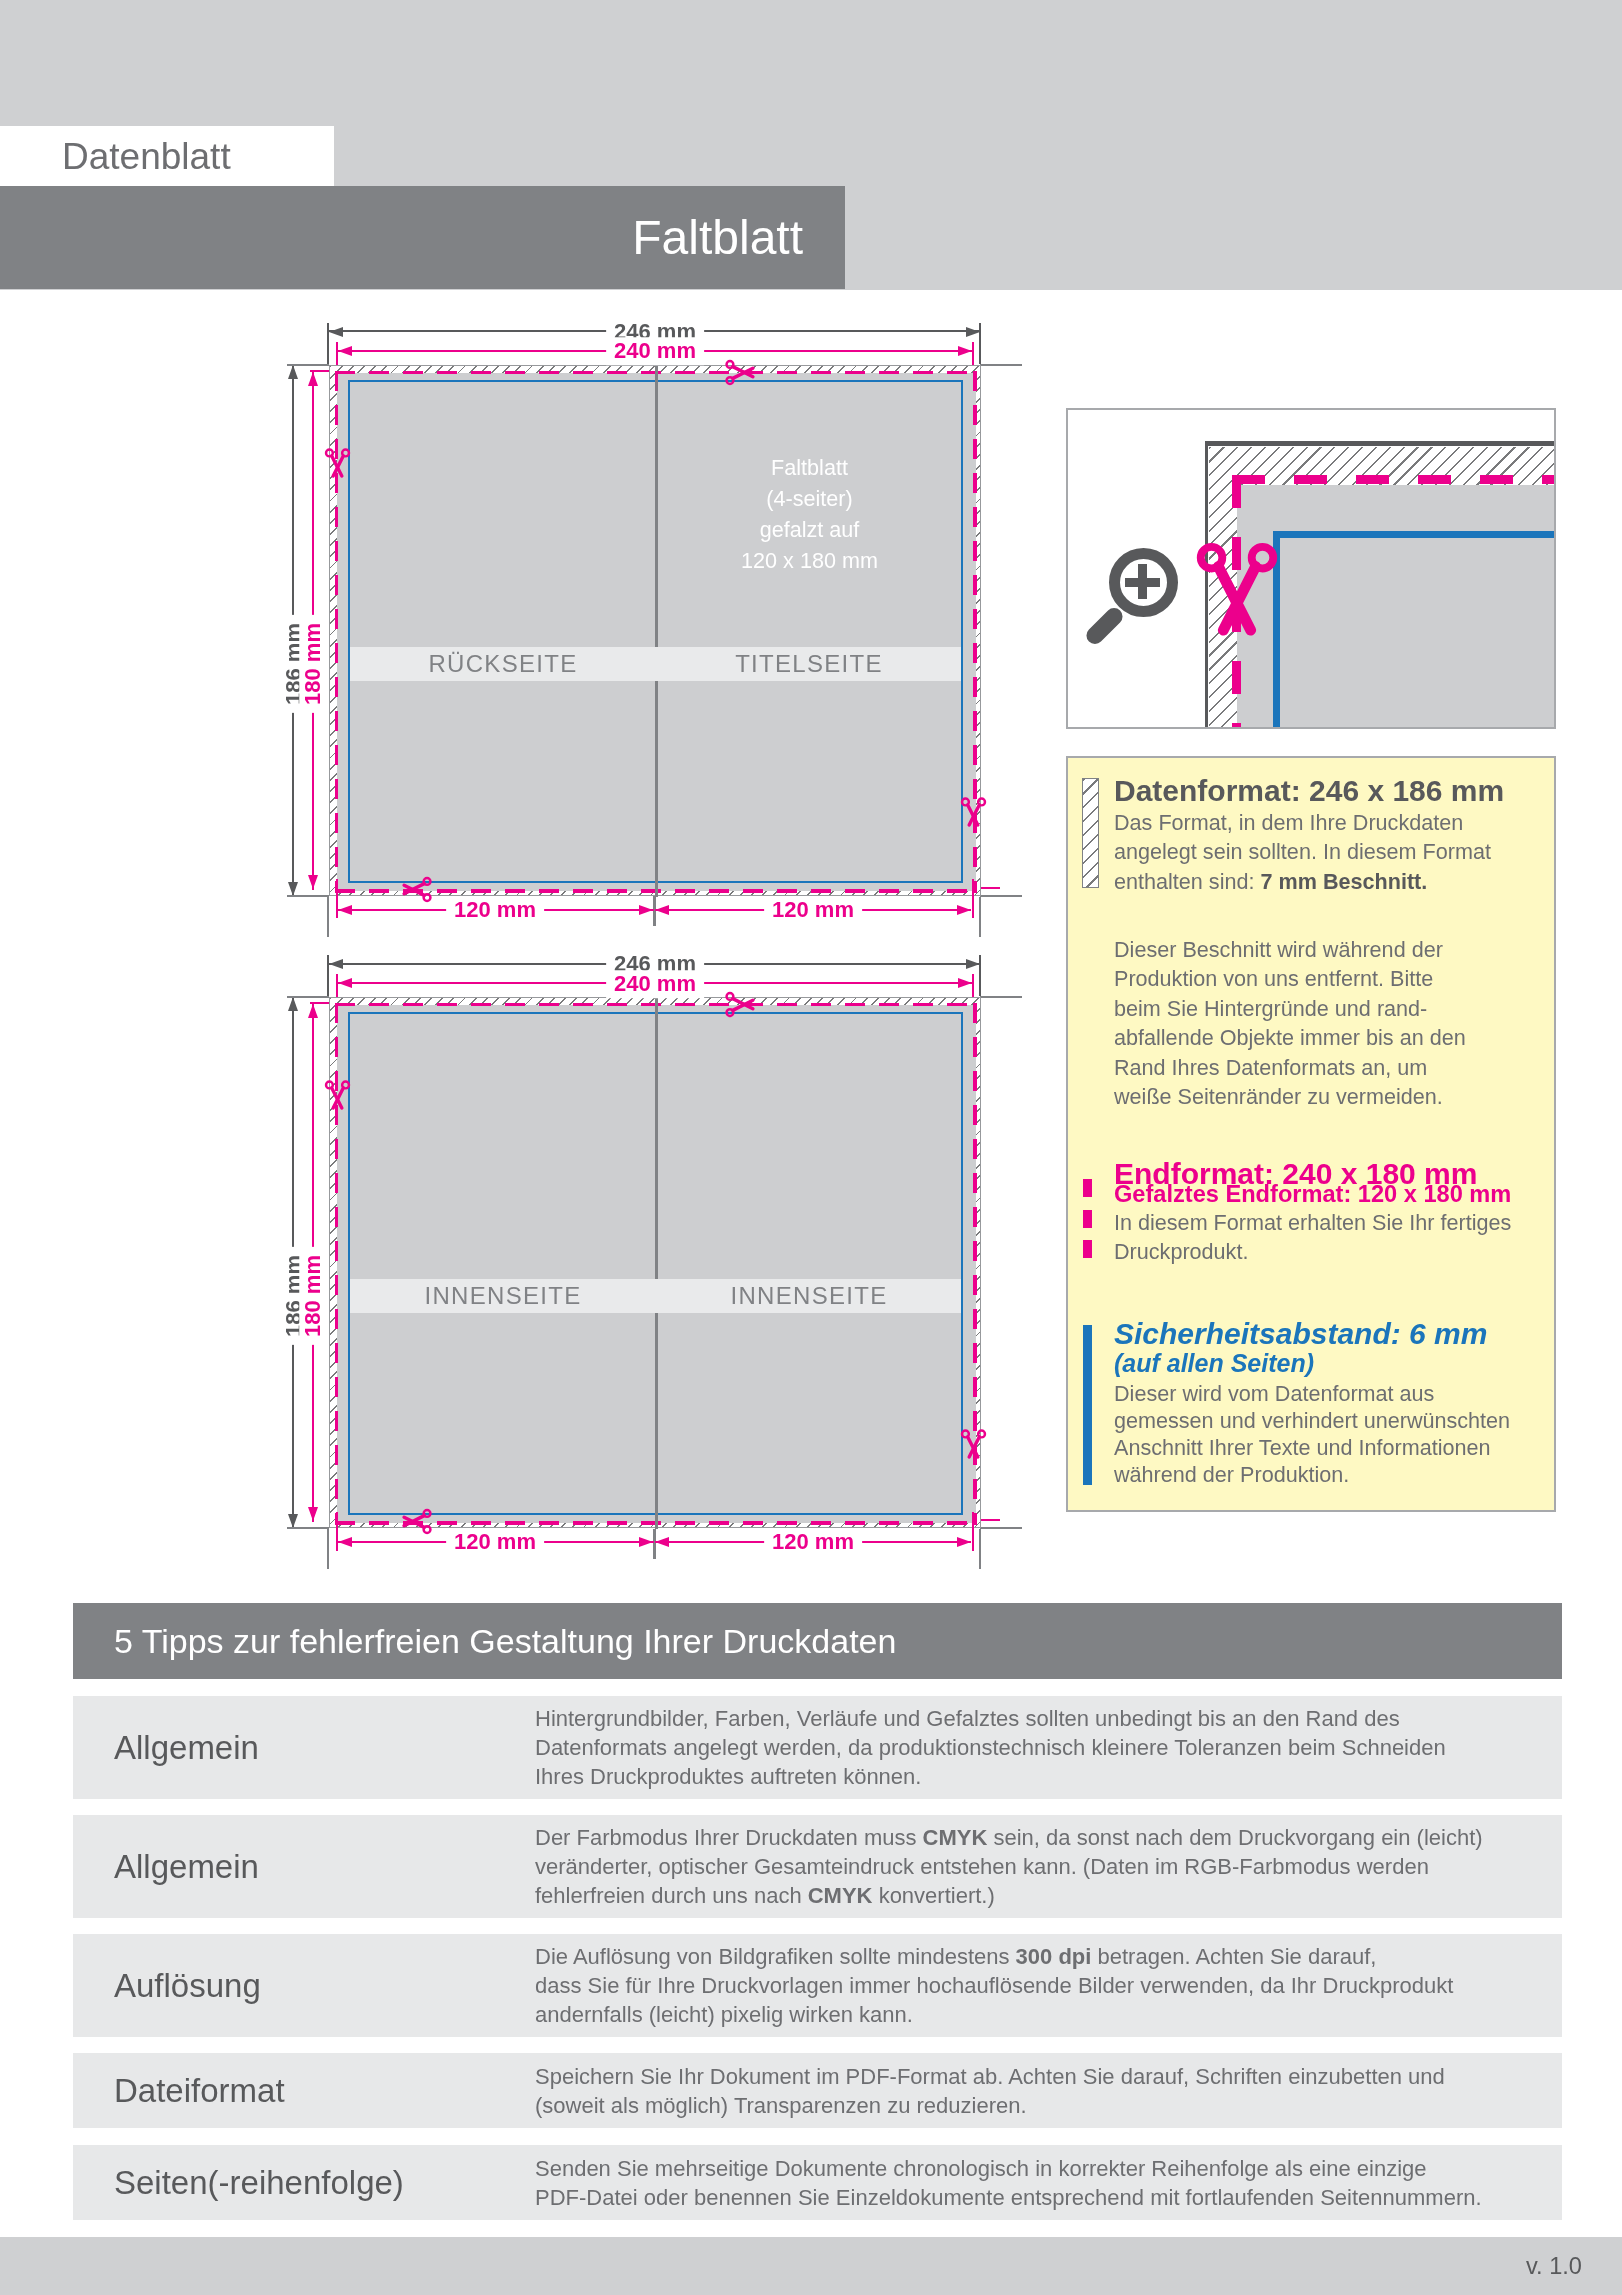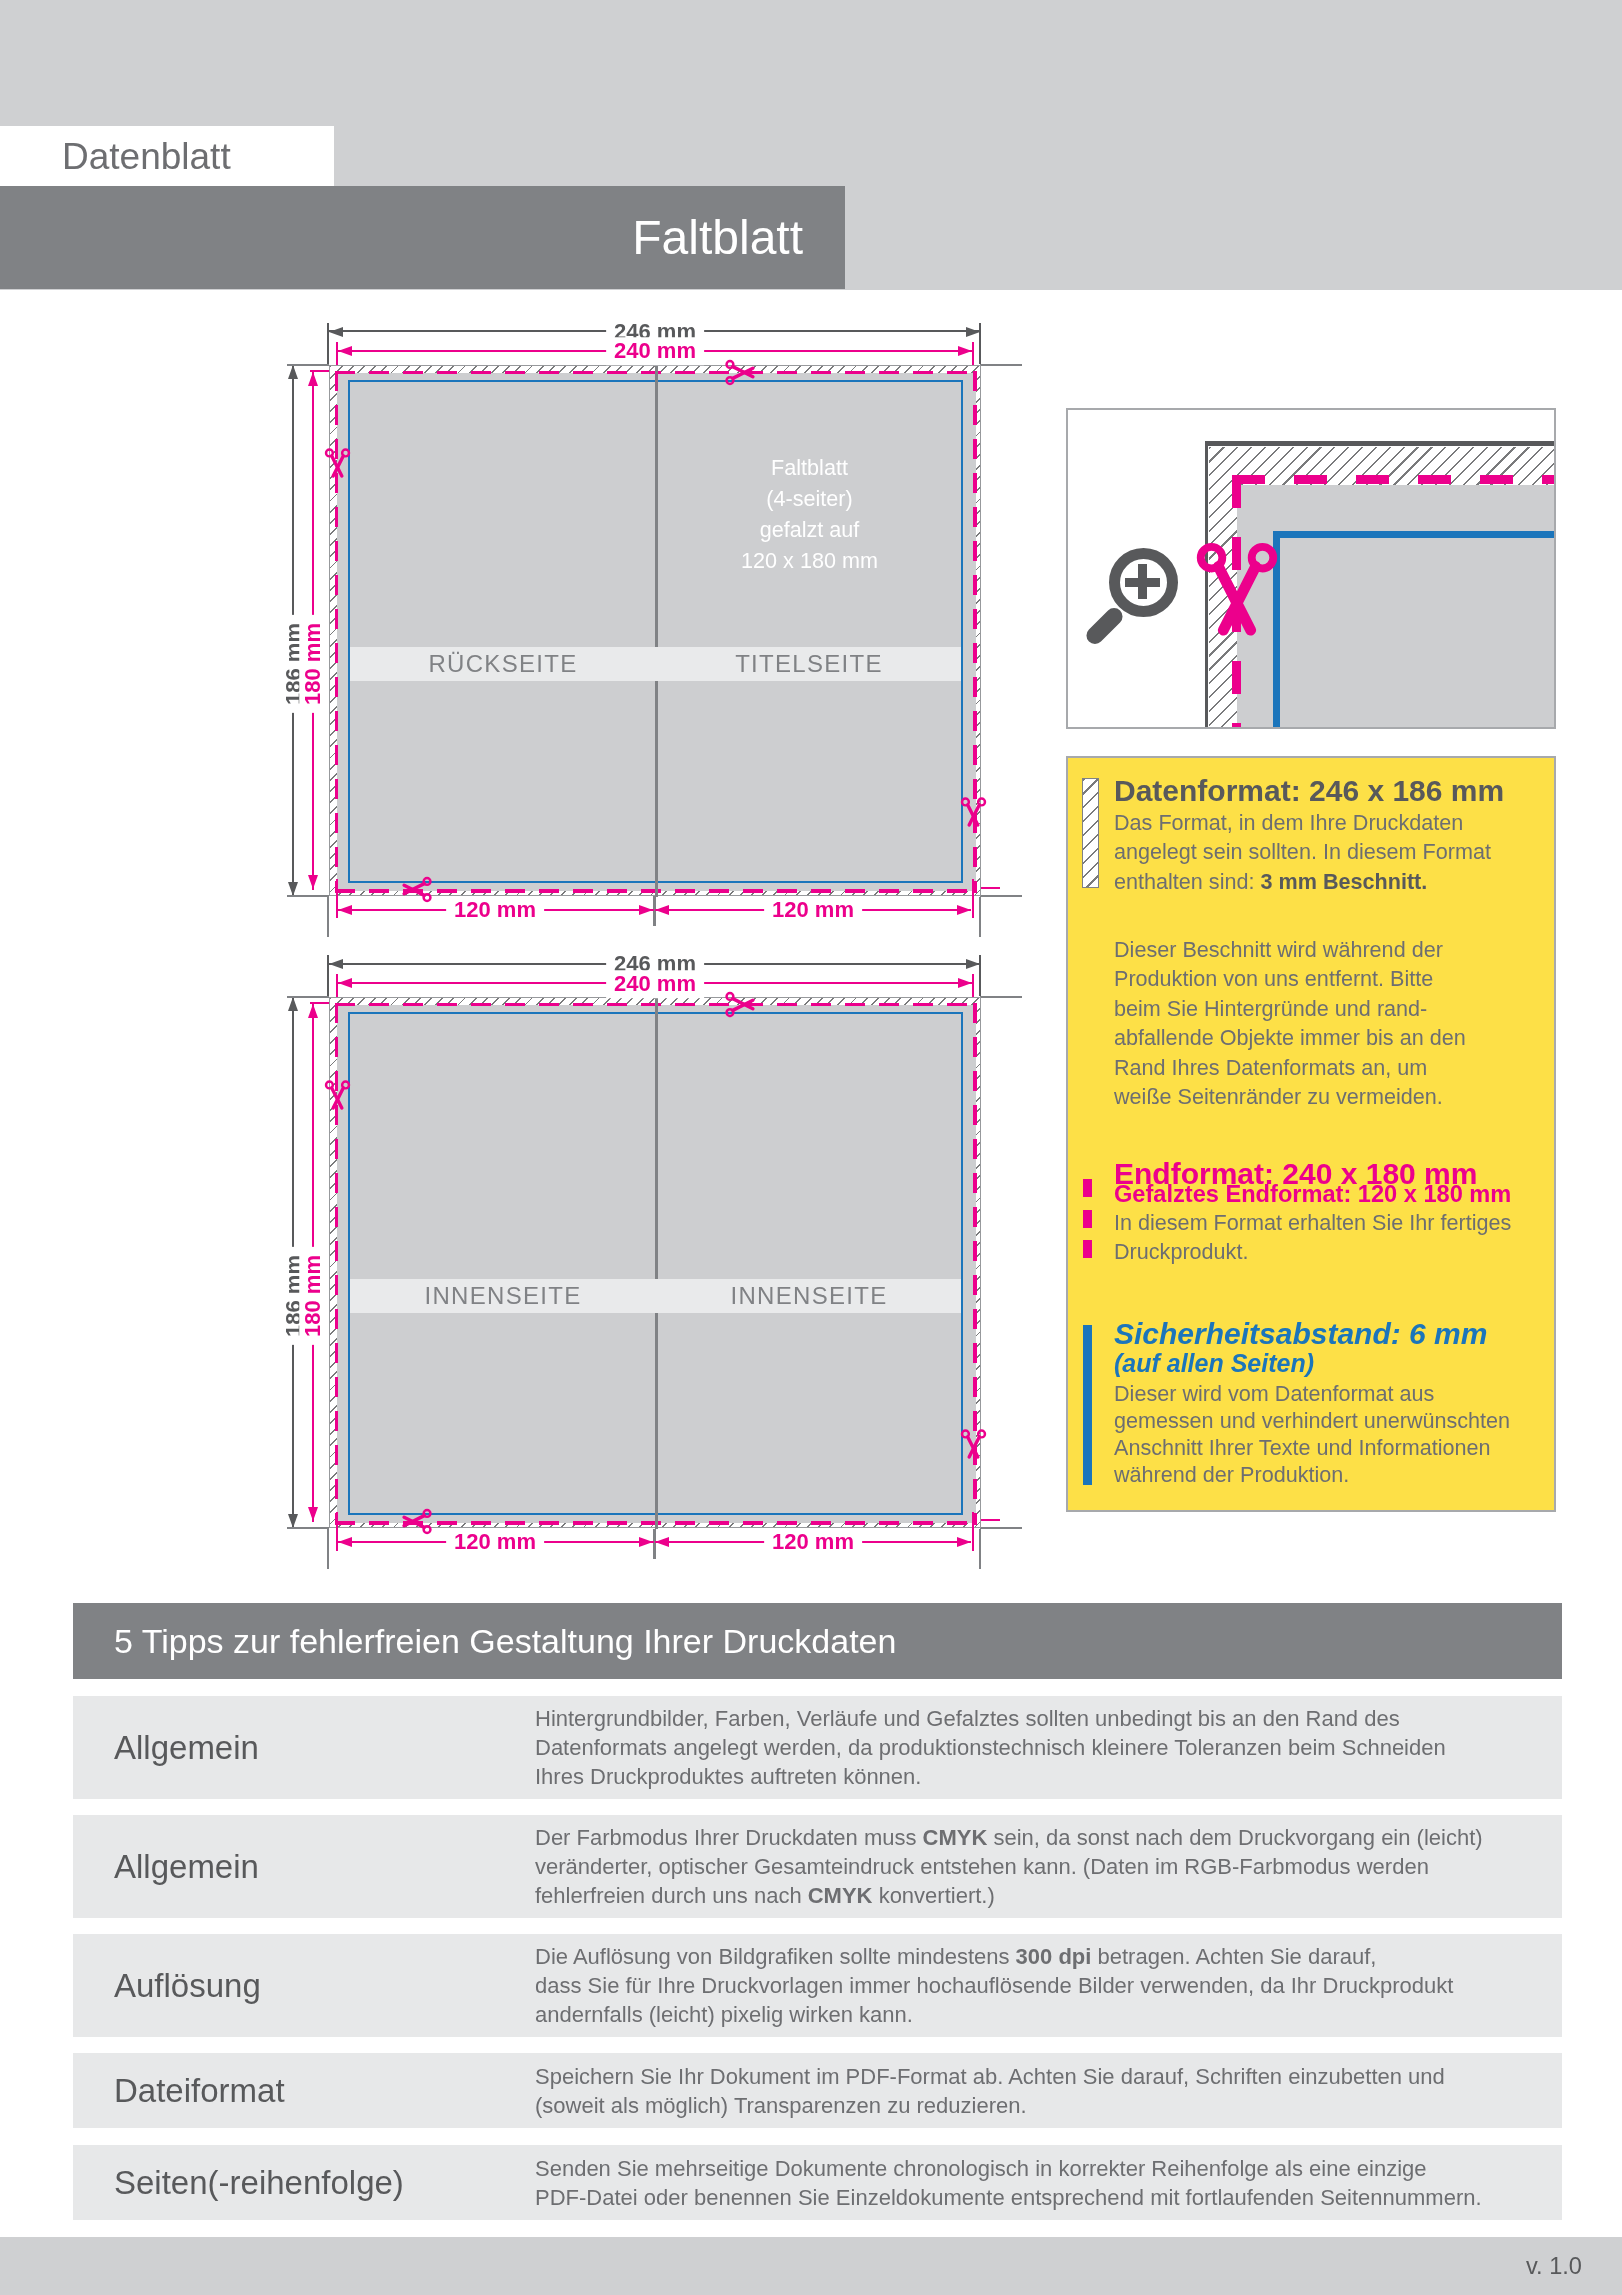--- a/index.html
+++ b/index.html
@@ -236,27 +236,27 @@
       <div class="bigdash-h" style="left:164px;top:65px;width:324px;height:9.2px;"></div>
       <div class="bigdash-v" style="left:164px;top:65px;width:9.2px;height:256px;"></div>
       <div class="abs" style="left:205px;top:121px;width:283px;height:6.5px;background:#1b75bb;"></div>
       <div class="abs" style="left:205px;top:121px;width:6.5px;height:200px;background:#1b75bb;"></div>
       <svg class="sci" width="98" height="98" style="left:120px;top:132px;transform:rotate(90deg);" viewBox="0 0 150 150">
           <use href="#sc"></use>
         </svg>
     </div>
   </div>
 
-  <div class="panelbox" style="left:1066px;top:756px;width:490px;height:756px;background:#fde047;">
+  <div class="panelbox" style="left:1066px;top:756px;width:490px;height:756px;background:#fef9c3;">
     <div class="zoom-hatch" style="left:13.7px;top:19.6px;width:17px;height:110px;border:1.3px solid #808285;box-sizing:border-box;"></div>
     <div class="ip-h1" style="left:46px;top:15.7px;color:#58595b;">Datenformat: 246 x 186 mm</div>
     <div class="ip-body" style="left:46px;top:50px;">
       <div>Das Format, in dem Ihre Druckdaten</div>
       <div>angelegt sein sollten. In diesem Format</div>
-      <div><span>enthalten sind: </span><span class="b" style="color:#58595b;">3 mm Beschnitt.</span></div>
+      <div><span>enthalten sind: </span><span class="b" style="color:#58595b;">7 mm Beschnitt.</span></div>
     </div>
     <div class="ip-body" style="left:46px;top:177px;">
       <div>Dieser Beschnitt wird während der</div>
       <div>Produktion von uns entfernt. Bitte</div>
       <div>beim Sie Hintergründe und rand-</div>
       <div>abfallende Objekte immer bis an den</div>
       <div>Rand Ihres Datenformats an, um</div>
       <div>weiße Seitenränder zu vermeiden.</div>
     </div>
     <div>

